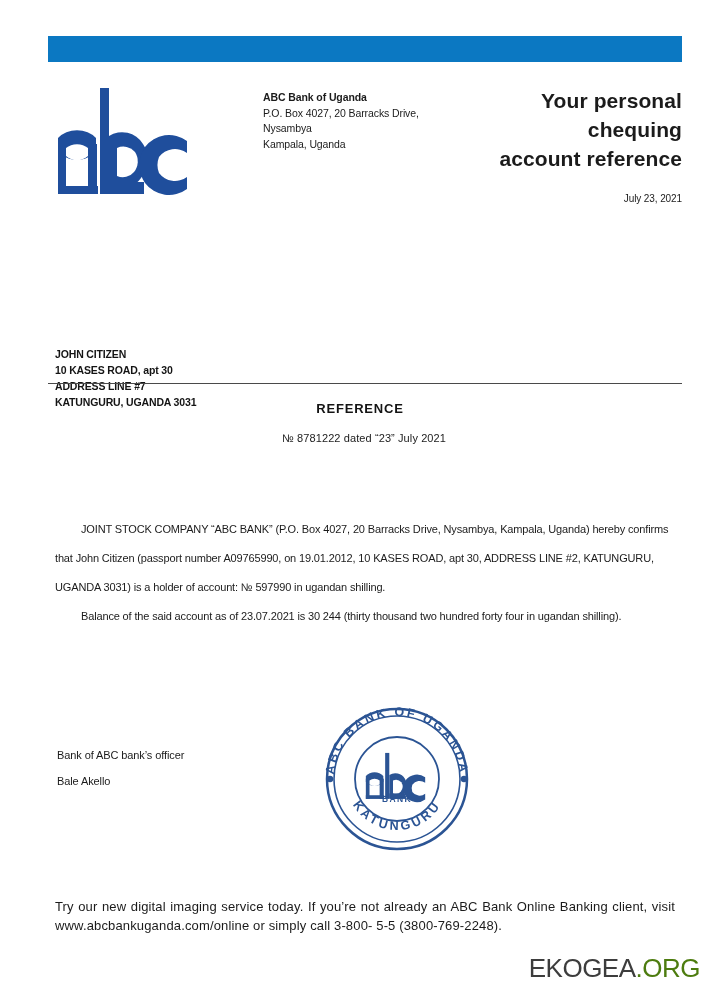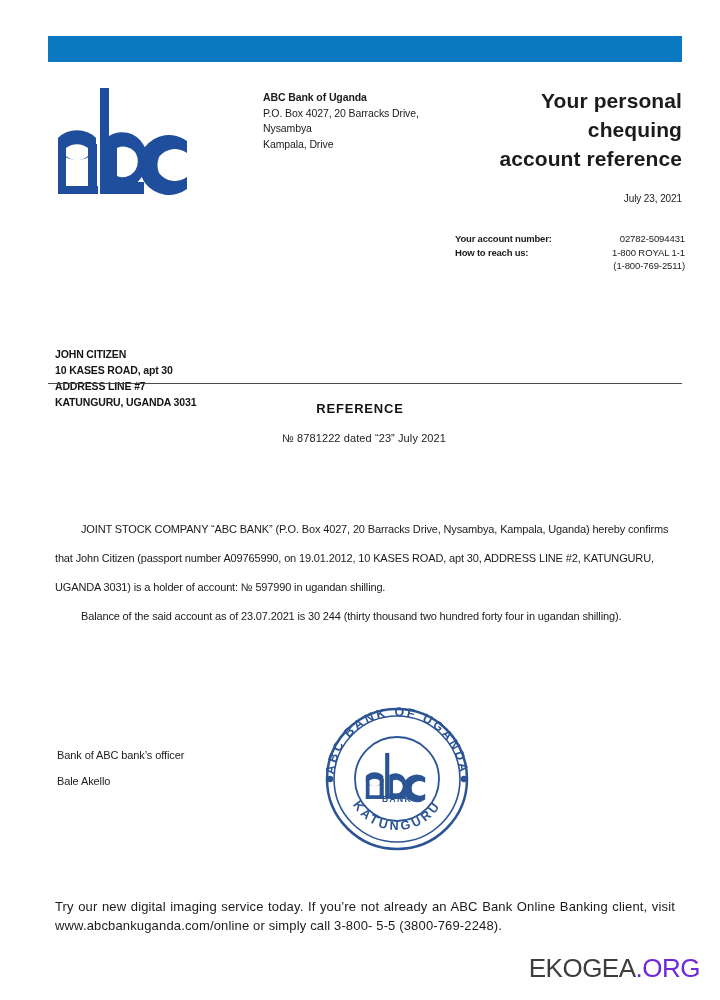--- a/index.html
+++ b/index.html
@@ -226,21 +226,21 @@
   .watermark {
     position: absolute;
     right: 20px;
     top: 953px;
     font-size: 26px;
     font-weight: normal;
     letter-spacing: -0.5px;
     font-family: "Liberation Sans", sans-serif;
   }
   .watermark .wm-dark { color: #3d3d3d; }
-  .watermark .wm-green { color: #6d28d9; }
+  .watermark .wm-green { color: #4d7c0f; }
 </style>
 </head>
 <body>
 
 <div class="page">
 
   <div class="top-bar"></div>
 
   <div class="header">
 
@@ -263,43 +263,32 @@
           <rect x="4" y="100" width="40" height="8"></rect>
           <rect x="55" y="96" width="35" height="12"></rect>
         </g>
       </svg>
     </div>
 
     <div class="bank-address">
       <div class="bank-name">ABC Bank of Uganda</div>
       <div>P.O. Box 4027, 20 Barracks Drive,</div>
       <div>Nysambya</div>
-      <div>Kampala, Drive</div>
+      <div>Kampala, Uganda</div>
     </div>
 
     <div class="doc-title">
       <div>Your personal</div>
       <div>chequing</div>
       <div>account reference</div>
       <div class="doc-date">July 23, 2021</div>
     </div>
 
   </div>
 
-  <div class="acct-info">
-    <div class="acct-row">
-      <span class="acct-label">Your account number:</span>
-      <span class="acct-value">02782-5094431</span>
-    </div>
-    <div class="acct-row">
-      <span class="acct-label">How to reach us:</span>
-      <span class="acct-value">1-800 ROYAL 1-1</span>
-    </div>
-    <div class="acct-value sub">(1-800-769-2511)</div>
-  </div>
 
   <div class="recipient">
     <div>JOHN CITIZEN</div>
     <div>10 KASES ROAD, apt 30</div>
     <div>ADDRESS LINE #7</div>
     <div>KATUNGURU, UGANDA 3031</div>
   </div>
 
   <div class="divider"></div>
 

